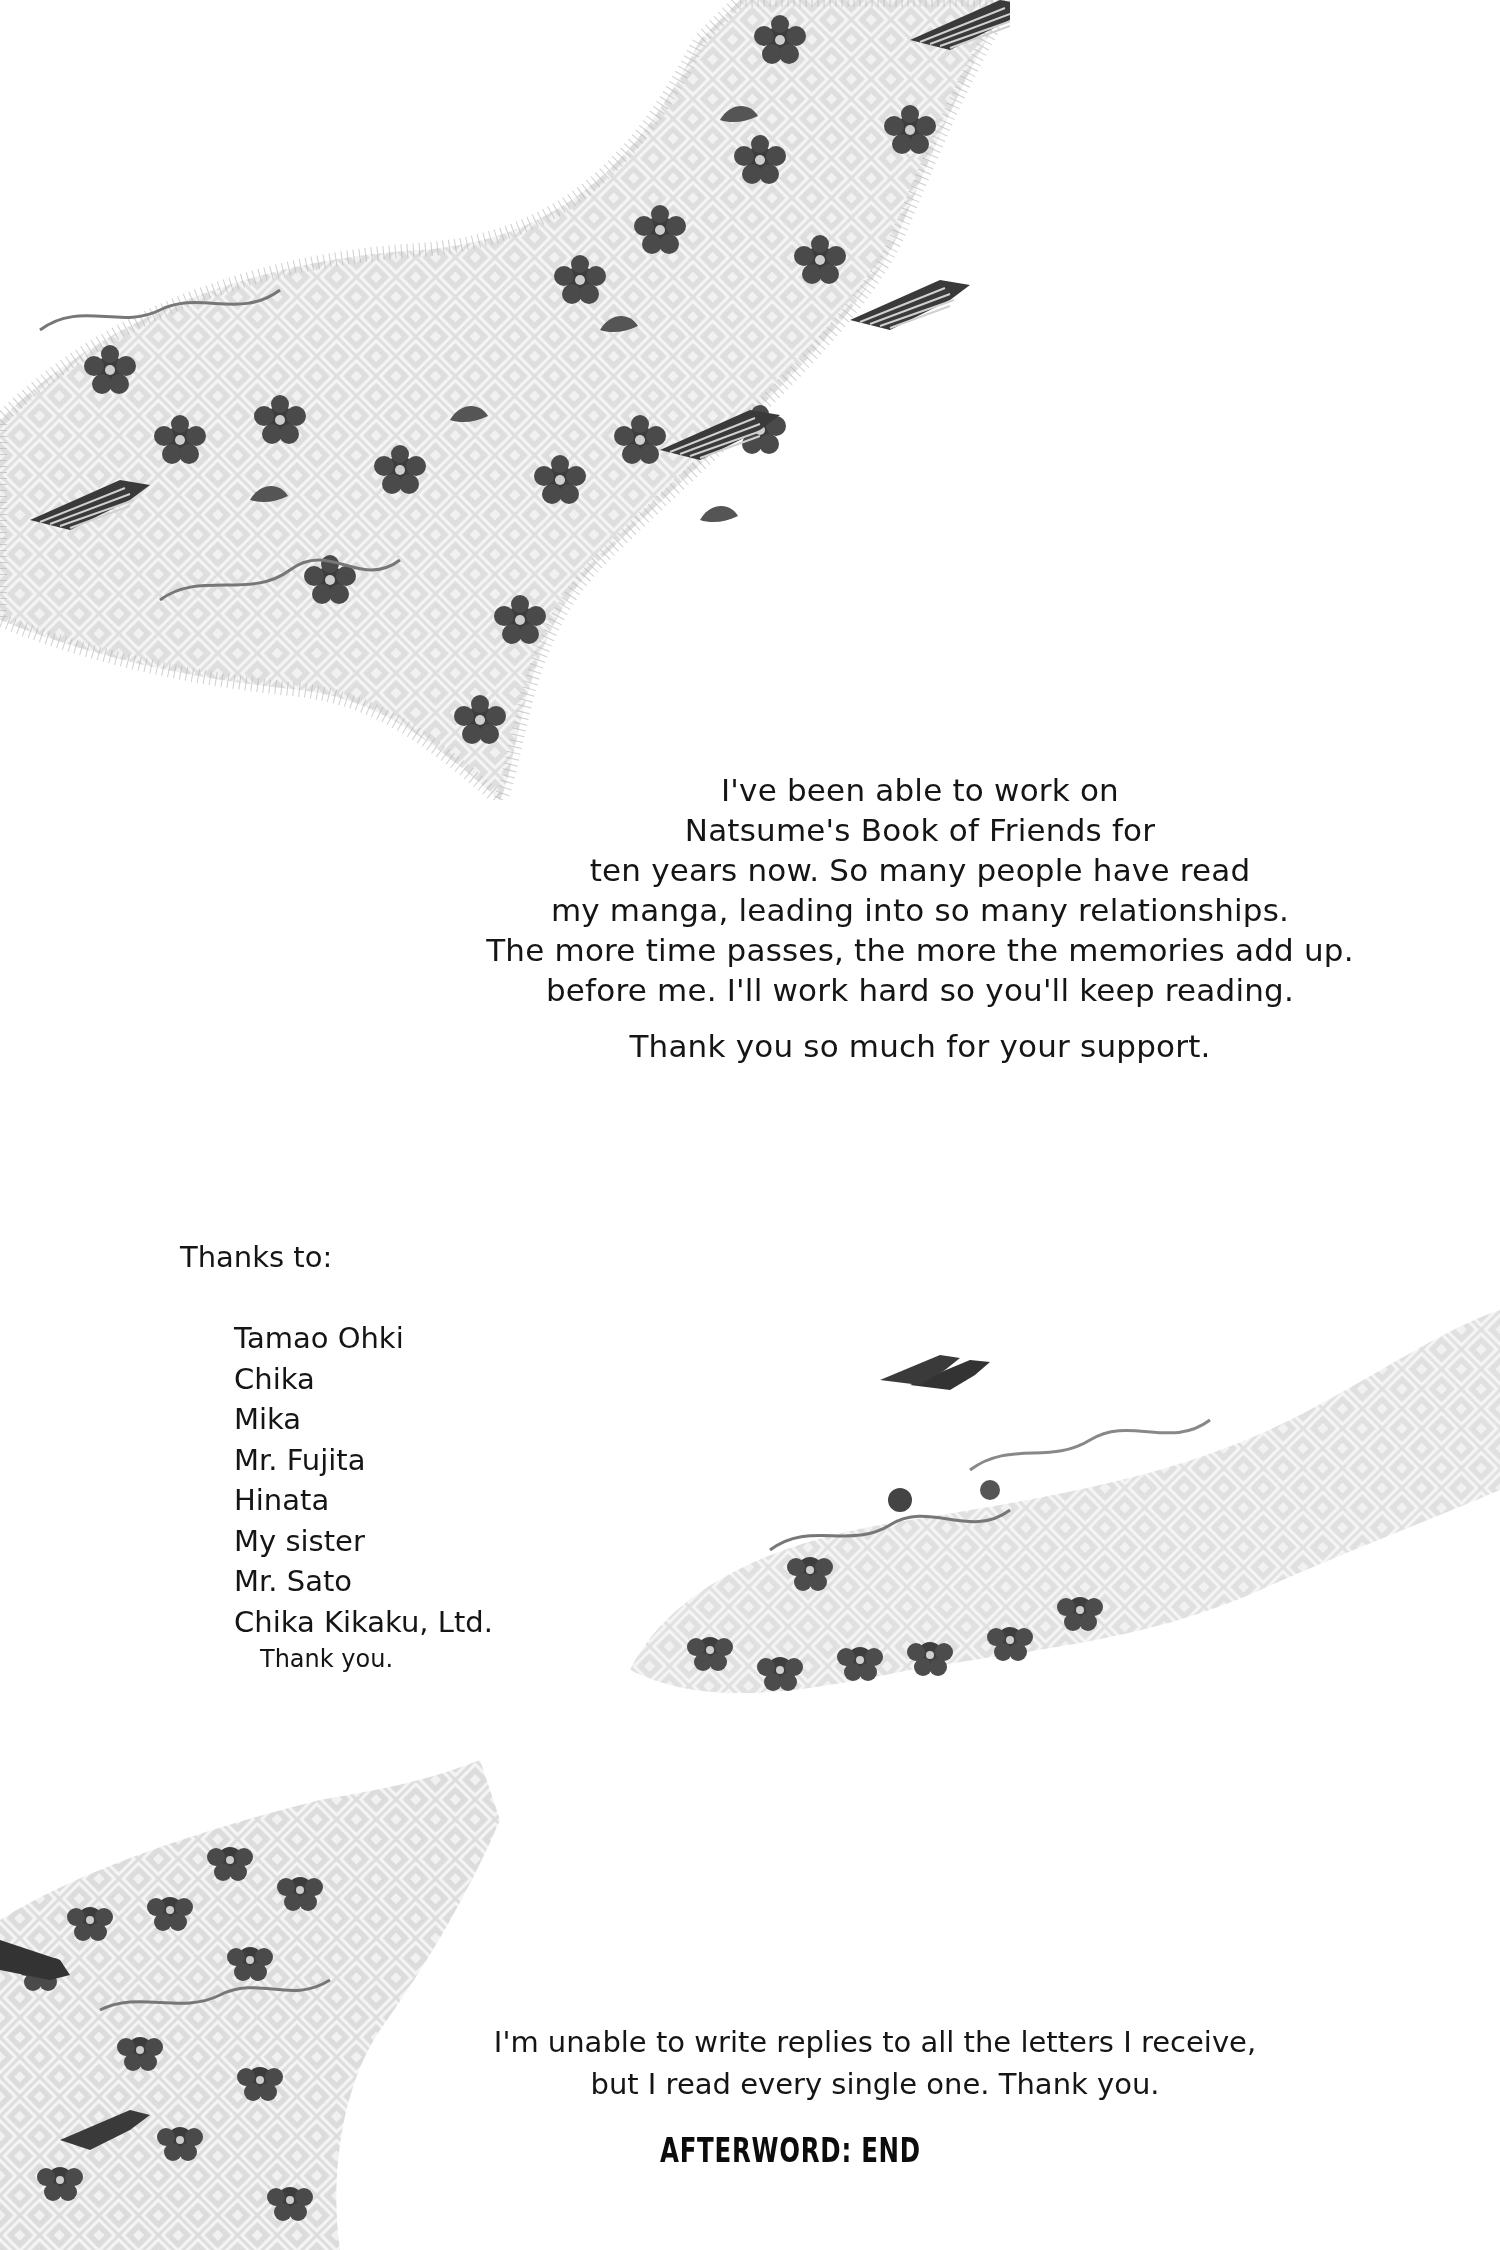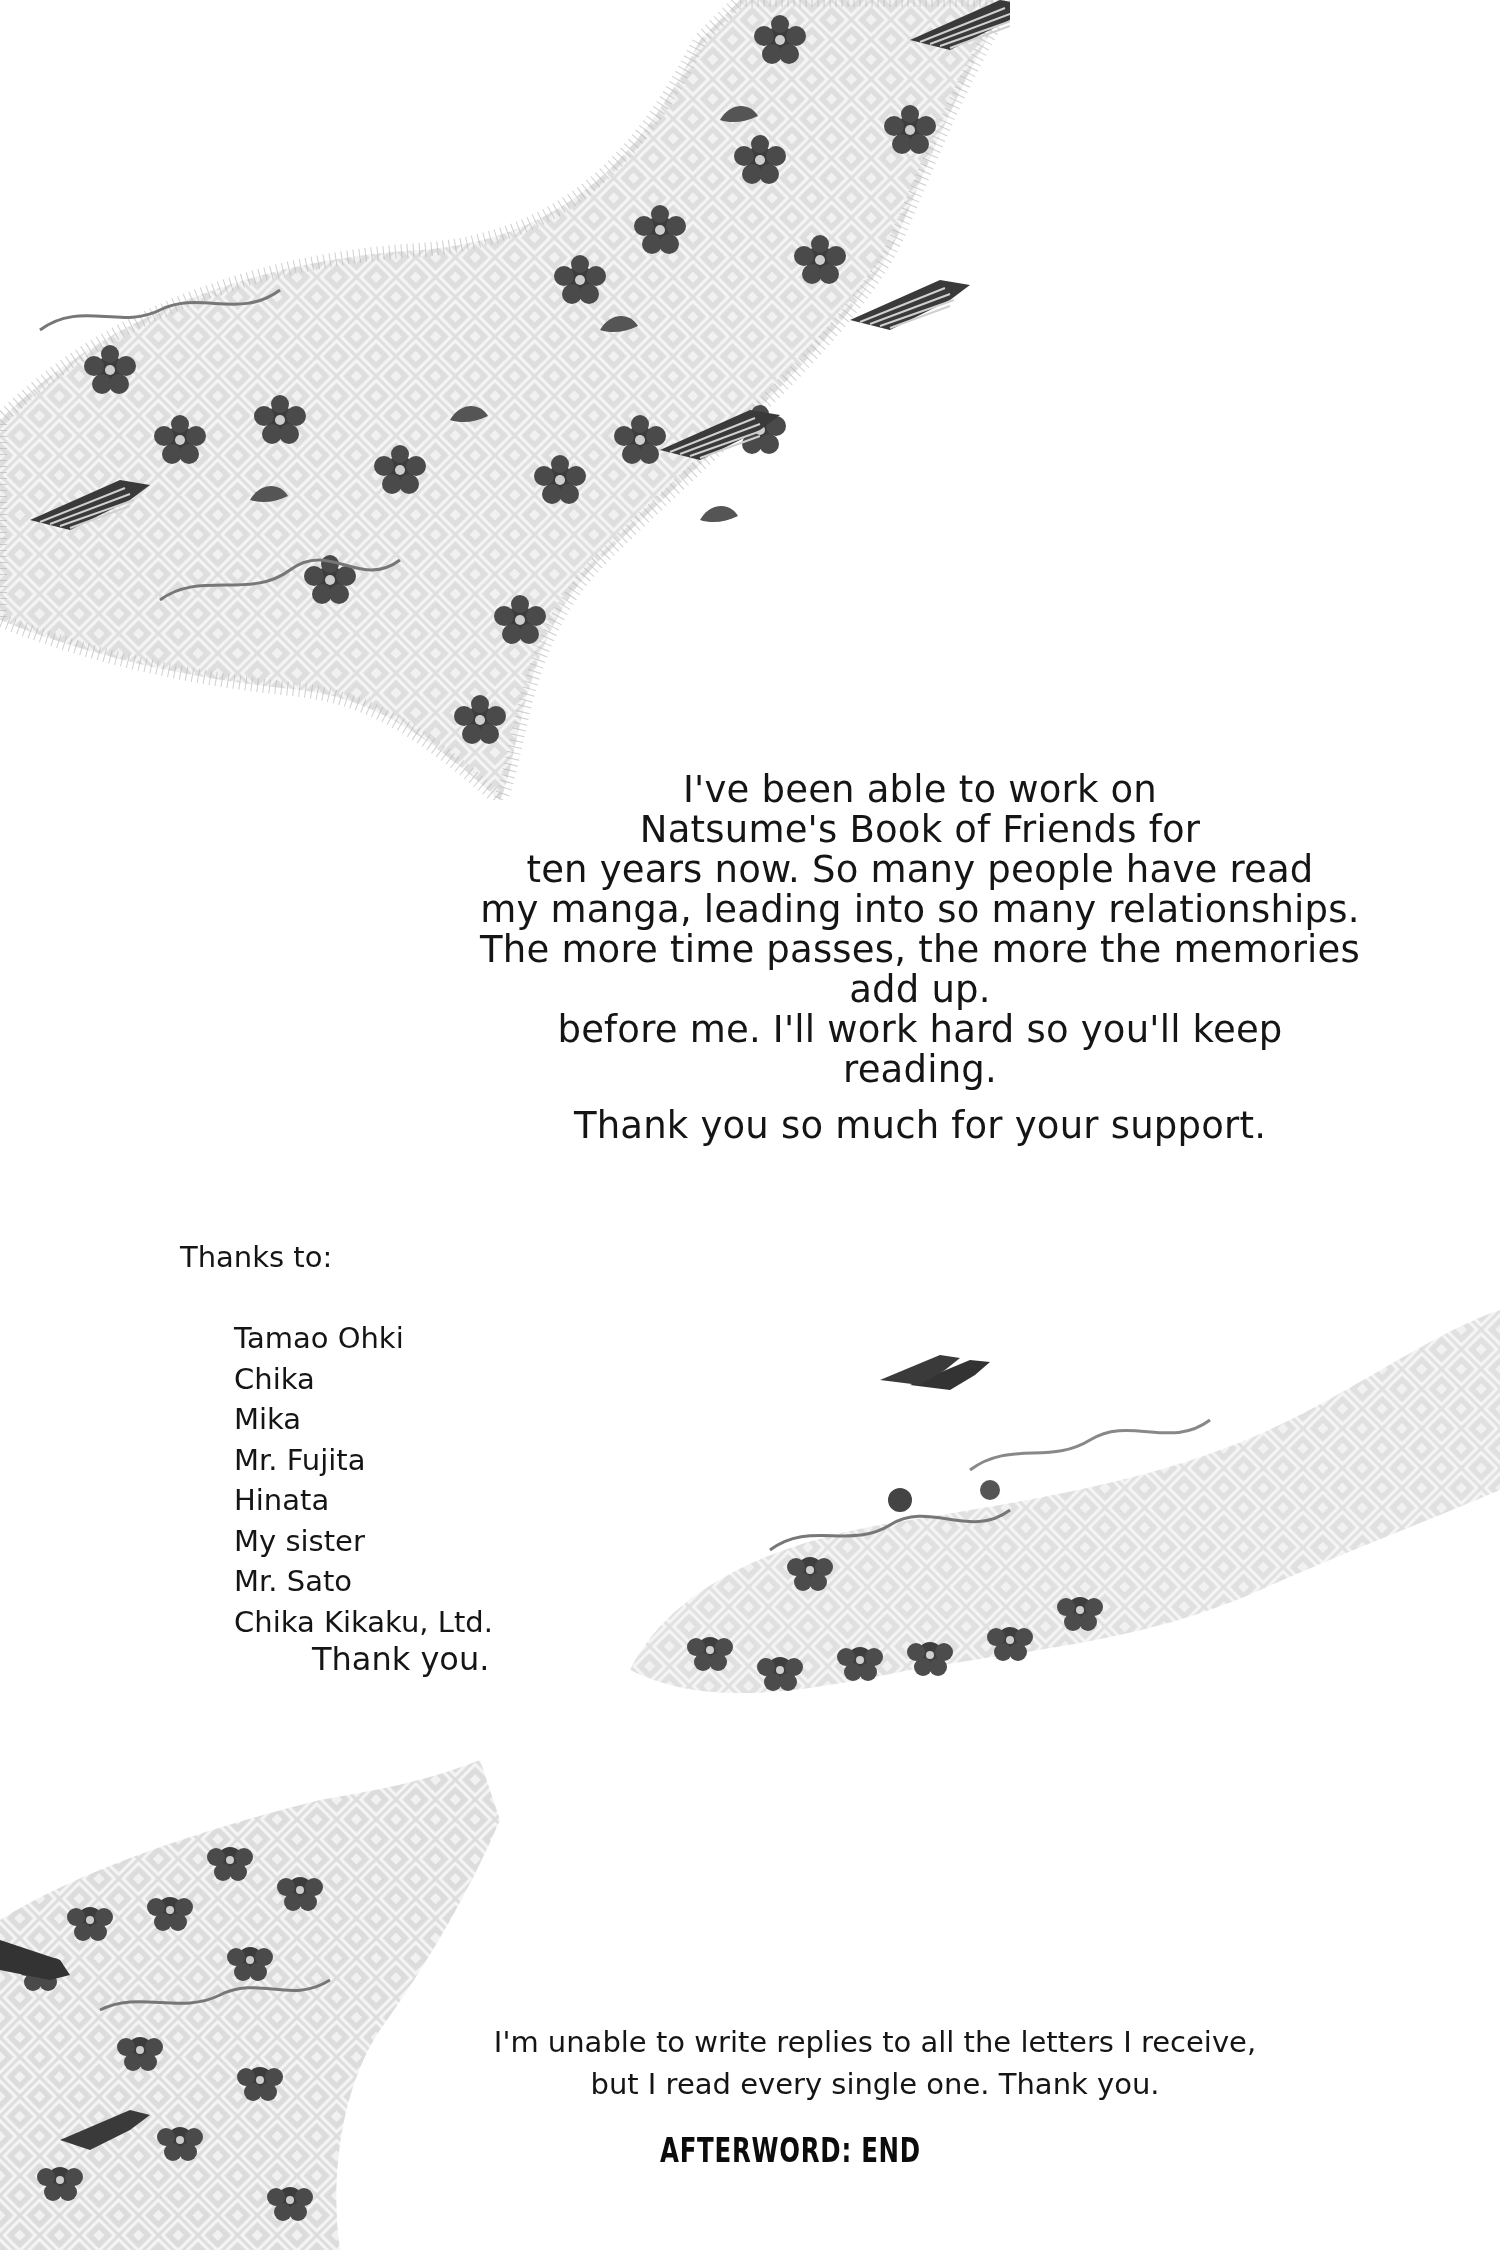--- a/index.html
+++ b/index.html
@@ -2,27 +2,27 @@
 <html><head>
 <meta charset="utf-8">
 <style>
   html, body { margin: 0; padding: 0; background: #ffffff; }
   body { width: 1500px; height: 2250px; position: relative; overflow: hidden;
          font-family: "DejaVu Sans", sans-serif; color: #111; }
   .band { position: absolute; pointer-events: none; }
   .band svg { width: 100%; height: 100%; display: block; }
   .text { position: absolute; font-family: "DejaVu Sans", sans-serif; color: #151515; }
   .main-msg { left: 480px; top: 770px; width: 880px; text-align: center;
-              font-size: 37px; line-height: 40px; letter-spacing: 0.2px; }
+              font-size: 31px; line-height: 40px; letter-spacing: 0.2px; }
   .main-msg .line { display: block; }
   .main-msg .thanks-line { display: block; margin-top: 16px; }
   .thanks-heading { left: 180px; top: 1240px; font-size: 29px; }
   .thanks-list { left: 234px; top: 1318px; font-size: 29px; line-height: 40.5px; }
   .thanks-list .name { display: block; }
-  .thanks-list .thank-you { display: block; font-size: 32px; margin-left: 78px; line-height: 34px; }
+  .thanks-list .thank-you { display: block; font-size: 24px; margin-left: 26px; line-height: 34px; }
   .letters-msg { left: 455px; top: 1985px; width: 840px; text-align: center;
                  font-size: 29px; line-height: 42px; margin-top: 36px; }
   .letters-msg .line { display: block; }
   .end-title { left: 660px; top: 2130px; font-family: "DejaVu Sans", sans-serif;
                font-weight: bold; font-size: 34px; letter-spacing: 1px;
                transform: scaleX(0.72); transform-origin: left top; color: #0c0c0c; }
 </style>
 </head>
 <body>
 

